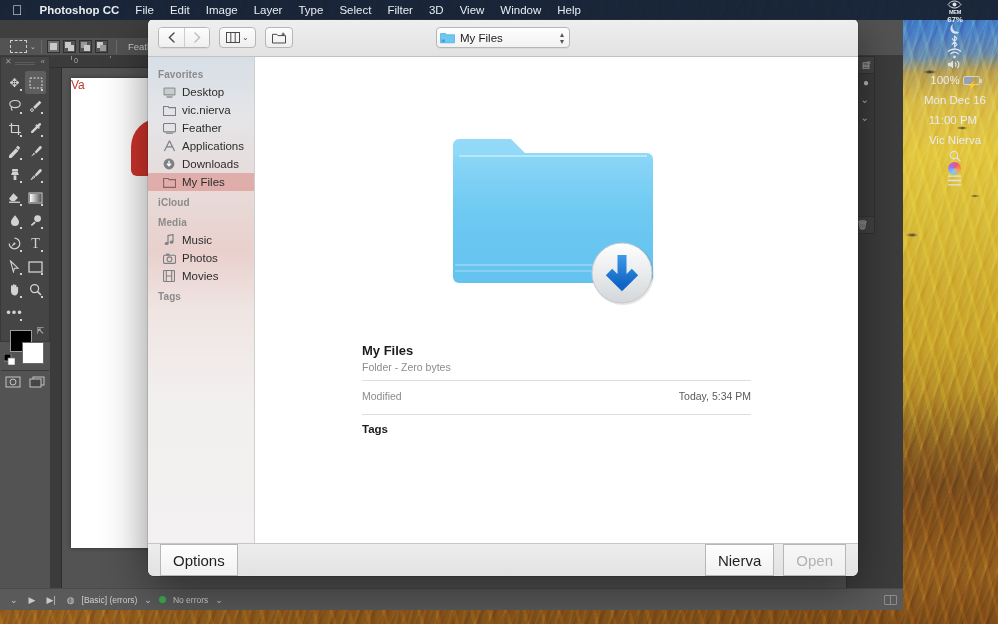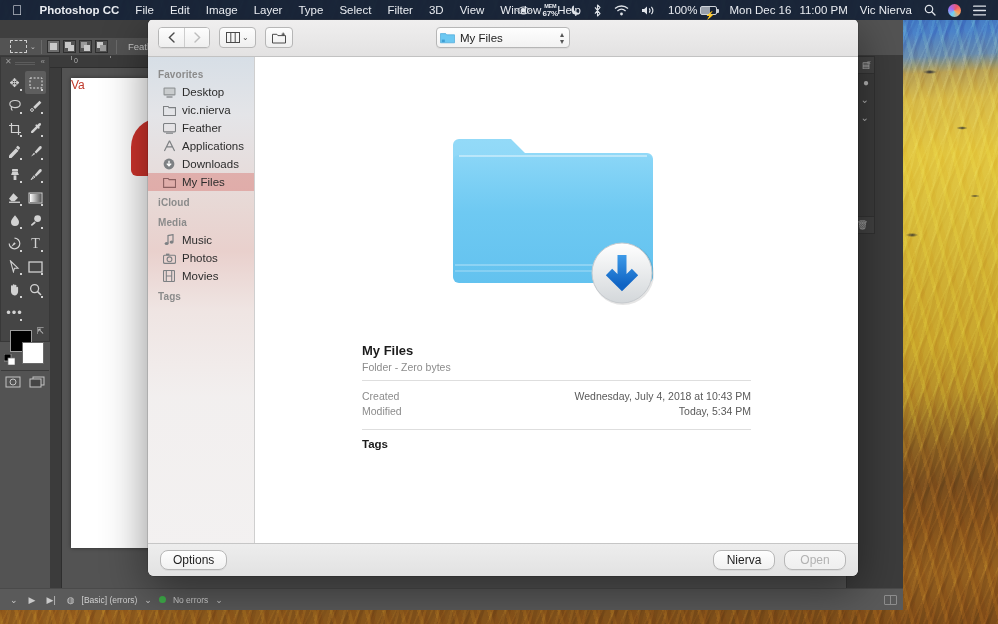--- a/index.html
+++ b/index.html
@@ -72,21 +72,21 @@
     display: flex; align-items: center;
     z-index: 100;
     padding-left: 9px;
     user-select: none;
   }
   .mb-item { padding: 0 8px; line-height: 20px; white-space: nowrap; }
   .mb-apple { font-size: 14px; padding: 0 9px 0 3px; line-height: 18px; }
   .mb-app { font-weight: bold; }
   #menubar-right {
     position: absolute; right: 0; top: 0; height: 20px;
-    display: flex; align-items: center; gap: 0px; padding-right: 6px;
+    display: flex; align-items: center; gap: 0px; padding-right: 6px; flex-direction: column;
   }
   .mbr { padding: 0 6px; line-height: 20px; white-space: nowrap; font-size: 11.5px; display:flex; align-items:center;}
   .mem-badge {
     display: inline-flex; flex-direction: column; align-items: center;
     line-height: 7px; font-size: 6px; font-weight: bold; letter-spacing: -0.2px;
   }
   .mem-badge span:first-child { font-size: 5.5px; }
   .mem-badge span:last-child { font-size: 8px; }
   .batt-pct { font-size: 11.5px; padding-right: 3px;}
   .batt-icon {
@@ -334,24 +334,24 @@
   .info-row{ display:flex; font-size:10.5px; color:#8c8c8c; line-height:15px; }
   .info-row .v{ margin-left:auto; color:#5a5a5a; }
   .add-tags{ font-size:10.5px; color:#b4b4b4; }
   #dlg-footer {
     position:absolute; left:0; right:0; bottom:0; height:33px;
     background:linear-gradient(#ededed,#e2e2e2);
     border-top:1px solid #c6c6c6;
     display:flex; align-items:center; padding:0 12px;
   }
   .dlg-btn {
-    height:20px; min-width:62px; padding:0 12px;
-    border:1px solid #b7b7b7; border-radius:8px;
+    height:32px; min-width:62px; padding:0 12px;
+    border:1px solid #b7b7b7; border-radius:0;
     background:linear-gradient(#fefefe,#f1f1f1);
-    font-size:12px; color:#1f1f1f;
+    font-size:15px; color:#1f1f1f;
     display:flex;align-items:center;justify-content:center;
     box-shadow:0 1px 0 rgba(0,0,0,.05);
   }
   .dlg-btn.dis{ color:#b2b2b2; background:linear-gradient(#f7f7f7,#efefef); }
   .foot-right{ margin-left:auto; display:flex; gap:9px; }
 
   
   #ps-titlestrip{
     position:absolute; left:0; top:0; right:57px; height:18px;
     background:#3f3f3f; z-index:11;
@@ -852,24 +852,20 @@
           <circle cx="173" cy="148" r="30" fill="url(#badgeg)" stroke="#c6cace" stroke-width="1"></circle>
           <path d="M173 130 V158 M160 147 L173 160 L186 147" fill="none" stroke="url(#arrg)" stroke-width="9" stroke-linecap="butt" stroke-linejoin="miter"></path>
         </svg>
       </div>
 
       <div id="info-pane">
         <div id="info-name">My Files</div>
         <div id="info-kind">Folder - Zero bytes</div>
         <div class="info-rule"></div>
         <div class="info-row">
-          <span>Created</span>
-          <span class="v">Wednesday, July 4, 2018 at 10:43 PM</span>
-        </div>
-        <div class="info-row">
           <span>Modified</span>
           <span class="v">Today, 5:34 PM</span>
         </div>
         <div class="info-rule" style="margin-top:10px;"></div>
         <div class="info-h">Tags</div>
       </div>
     </div>
 
     <div id="dlg-footer">
       <div class="dlg-btn">Options</div>

